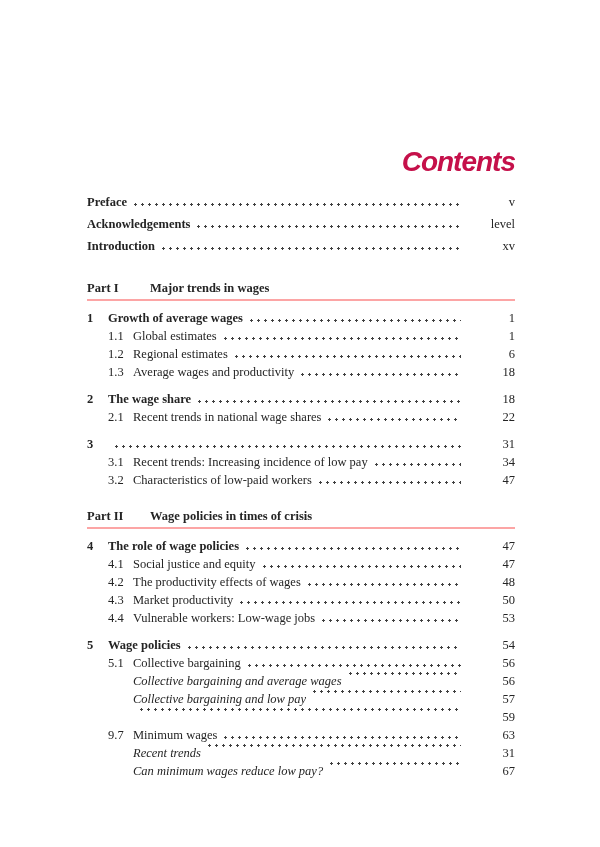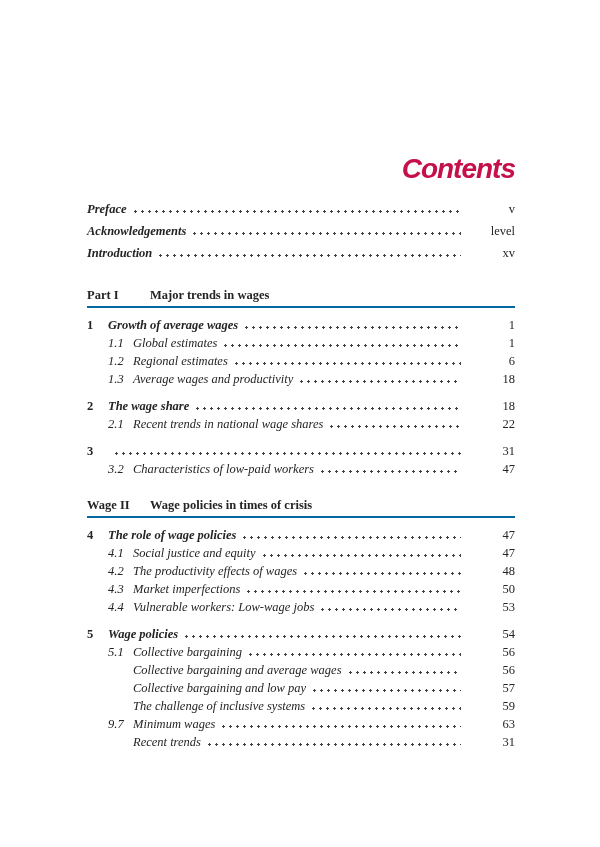--- a/index.html
+++ b/index.html
@@ -8,21 +8,21 @@
     width: 600px;
     height: 847px;
     background: #ffffff;
     font-family: "Liberation Serif", serif;
     color: #242424;
     overflow: hidden;
   }
   .content {
     position: absolute;
     left: 87px;
-    top: 11px;
+    top: 4px;
     width: 428px;
   }
   .toc-title {
     margin-top: 142px;
     text-align: right;
     font-family: "Liberation Sans", sans-serif;
     font-weight: bold;
     font-style: italic;
     font-size: 28px;
     line-height: 32px;
@@ -53,32 +53,32 @@
     font-weight: normal;
     font-style: normal;
   }
   .part-heading {
     display: flex;
     margin-top: 23px;
     font-weight: bold;
     font-size: 12.5px;
     line-height: 16px;
     padding-bottom: 3px;
-    border-bottom: 2px solid #0369a1;
+    border-bottom: 2px solid #fca5a5;
   }
   .part-heading.second { margin-top: 19px; }
   .part-label { width: 47px; margin-right: 16px; white-space: nowrap; }
   .chapter { margin-top: 8px; }
   .chapter.gap { margin-top: 9px; }
   .ch-row { font-weight: bold; }
   .ch-row .num { width: 21px; }
   .sec-row { padding-left: 21px; }
-  .sec-row .num { width: 25px; font-style: italic; }
-  .it-row { padding-left: 46px; font-style: italic; }
-  .title-text { white-space: nowrap; font-style: italic; }
+  .sec-row .num { width: 25px; }
+  .it-row { padding-left: 46px; font-style: italic; align-items: flex-end; }
+  .title-text { white-space: nowrap; }
 </style>
 </head>
 <body>
 
 <div class="page">
   <div class="content">
 
     <div class="toc-title">Contents</div>
 
     <div class="front-matter">
@@ -146,29 +146,35 @@
       </div>
     </div>
 
     <div class="chapter gap">
       <div class="row ch-row">
         <span class="num">3</span>
         <span class="dots"></span>
         <span class="pg">31</span>
       </div>
       <div class="row sec-row">
+        <span class="num">3.1</span>
+        <span class="title-text">Recent trends: Increasing incidence of low pay</span>
+        <span class="dots"></span>
+        <span class="pg">34</span>
+      </div>
+      <div class="row sec-row">
         <span class="num">3.2</span>
         <span class="title-text">Characteristics of low-paid workers</span>
         <span class="dots"></span>
         <span class="pg">47</span>
       </div>
     </div>
 
     <div class="part-heading second">
-      <span class="part-label">Wage II</span>
+      <span class="part-label">Part II</span>
       <span class="part-title">Wage policies in times of crisis</span>
     </div>
 
     <div class="chapter">
       <div class="row ch-row">
         <span class="num">4</span>
         <span class="title-text">The role of wage policies</span>
         <span class="dots"></span>
         <span class="pg">47</span>
       </div>
@@ -179,21 +185,21 @@
         <span class="pg">47</span>
       </div>
       <div class="row sec-row">
         <span class="num">4.2</span>
         <span class="title-text">The productivity effects of wages</span>
         <span class="dots"></span>
         <span class="pg">48</span>
       </div>
       <div class="row sec-row">
         <span class="num">4.3</span>
-        <span class="title-text">Market imperfections</span>
+        <span class="title-text">Market productivity</span>
         <span class="dots"></span>
         <span class="pg">50</span>
       </div>
       <div class="row sec-row">
         <span class="num">4.4</span>
         <span class="title-text">Vulnerable workers: Low-wage jobs</span>
         <span class="dots"></span>
         <span class="pg">53</span>
       </div>
     </div>
@@ -215,31 +221,35 @@
         <span class="title-text">Collective bargaining and average wages</span>
         <span class="dots"></span>
         <span class="pg">56</span>
       </div>
       <div class="row it-row">
         <span class="title-text">Collective bargaining and low pay</span>
         <span class="dots"></span>
         <span class="pg">57</span>
       </div>
       <div class="row it-row">
-        <span class="title-text">The challenge of inclusive systems</span>
         <span class="dots"></span>
         <span class="pg">59</span>
       </div>
       <div class="row sec-row">
         <span class="num">9.7</span>
         <span class="title-text">Minimum wages</span>
         <span class="dots"></span>
         <span class="pg">63</span>
       </div>
       <div class="row it-row">
         <span class="title-text">Recent trends</span>
         <span class="dots"></span>
         <span class="pg">31</span>
       </div>
+      <div class="row it-row">
+        <span class="title-text">Can minimum wages reduce low pay?</span>
+        <span class="dots"></span>
+        <span class="pg">67</span>
+      </div>
     </div>
 
   </div>
 </div>
 
 </body></html>

